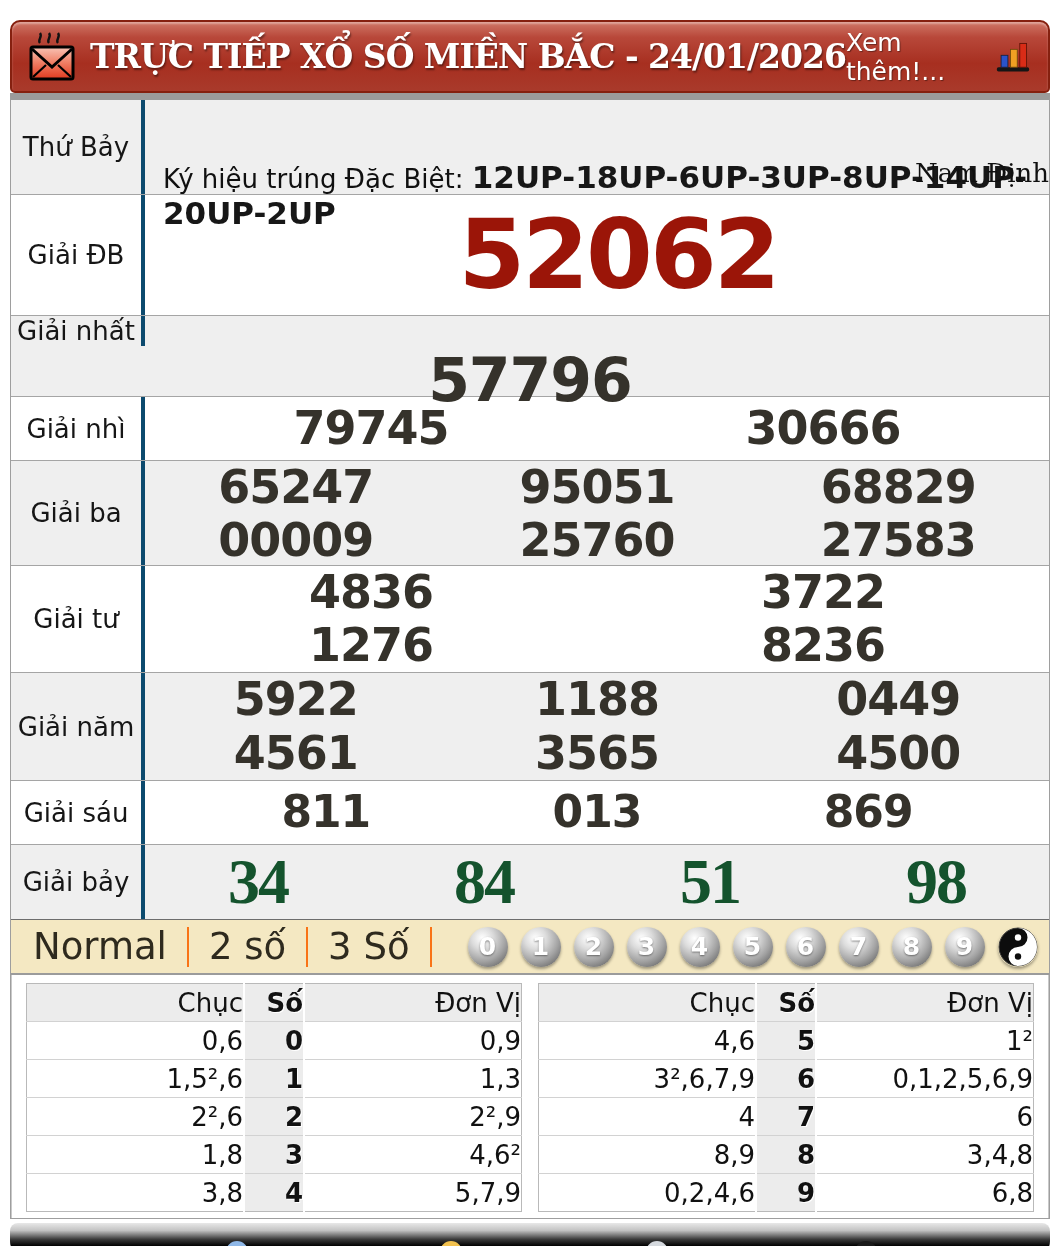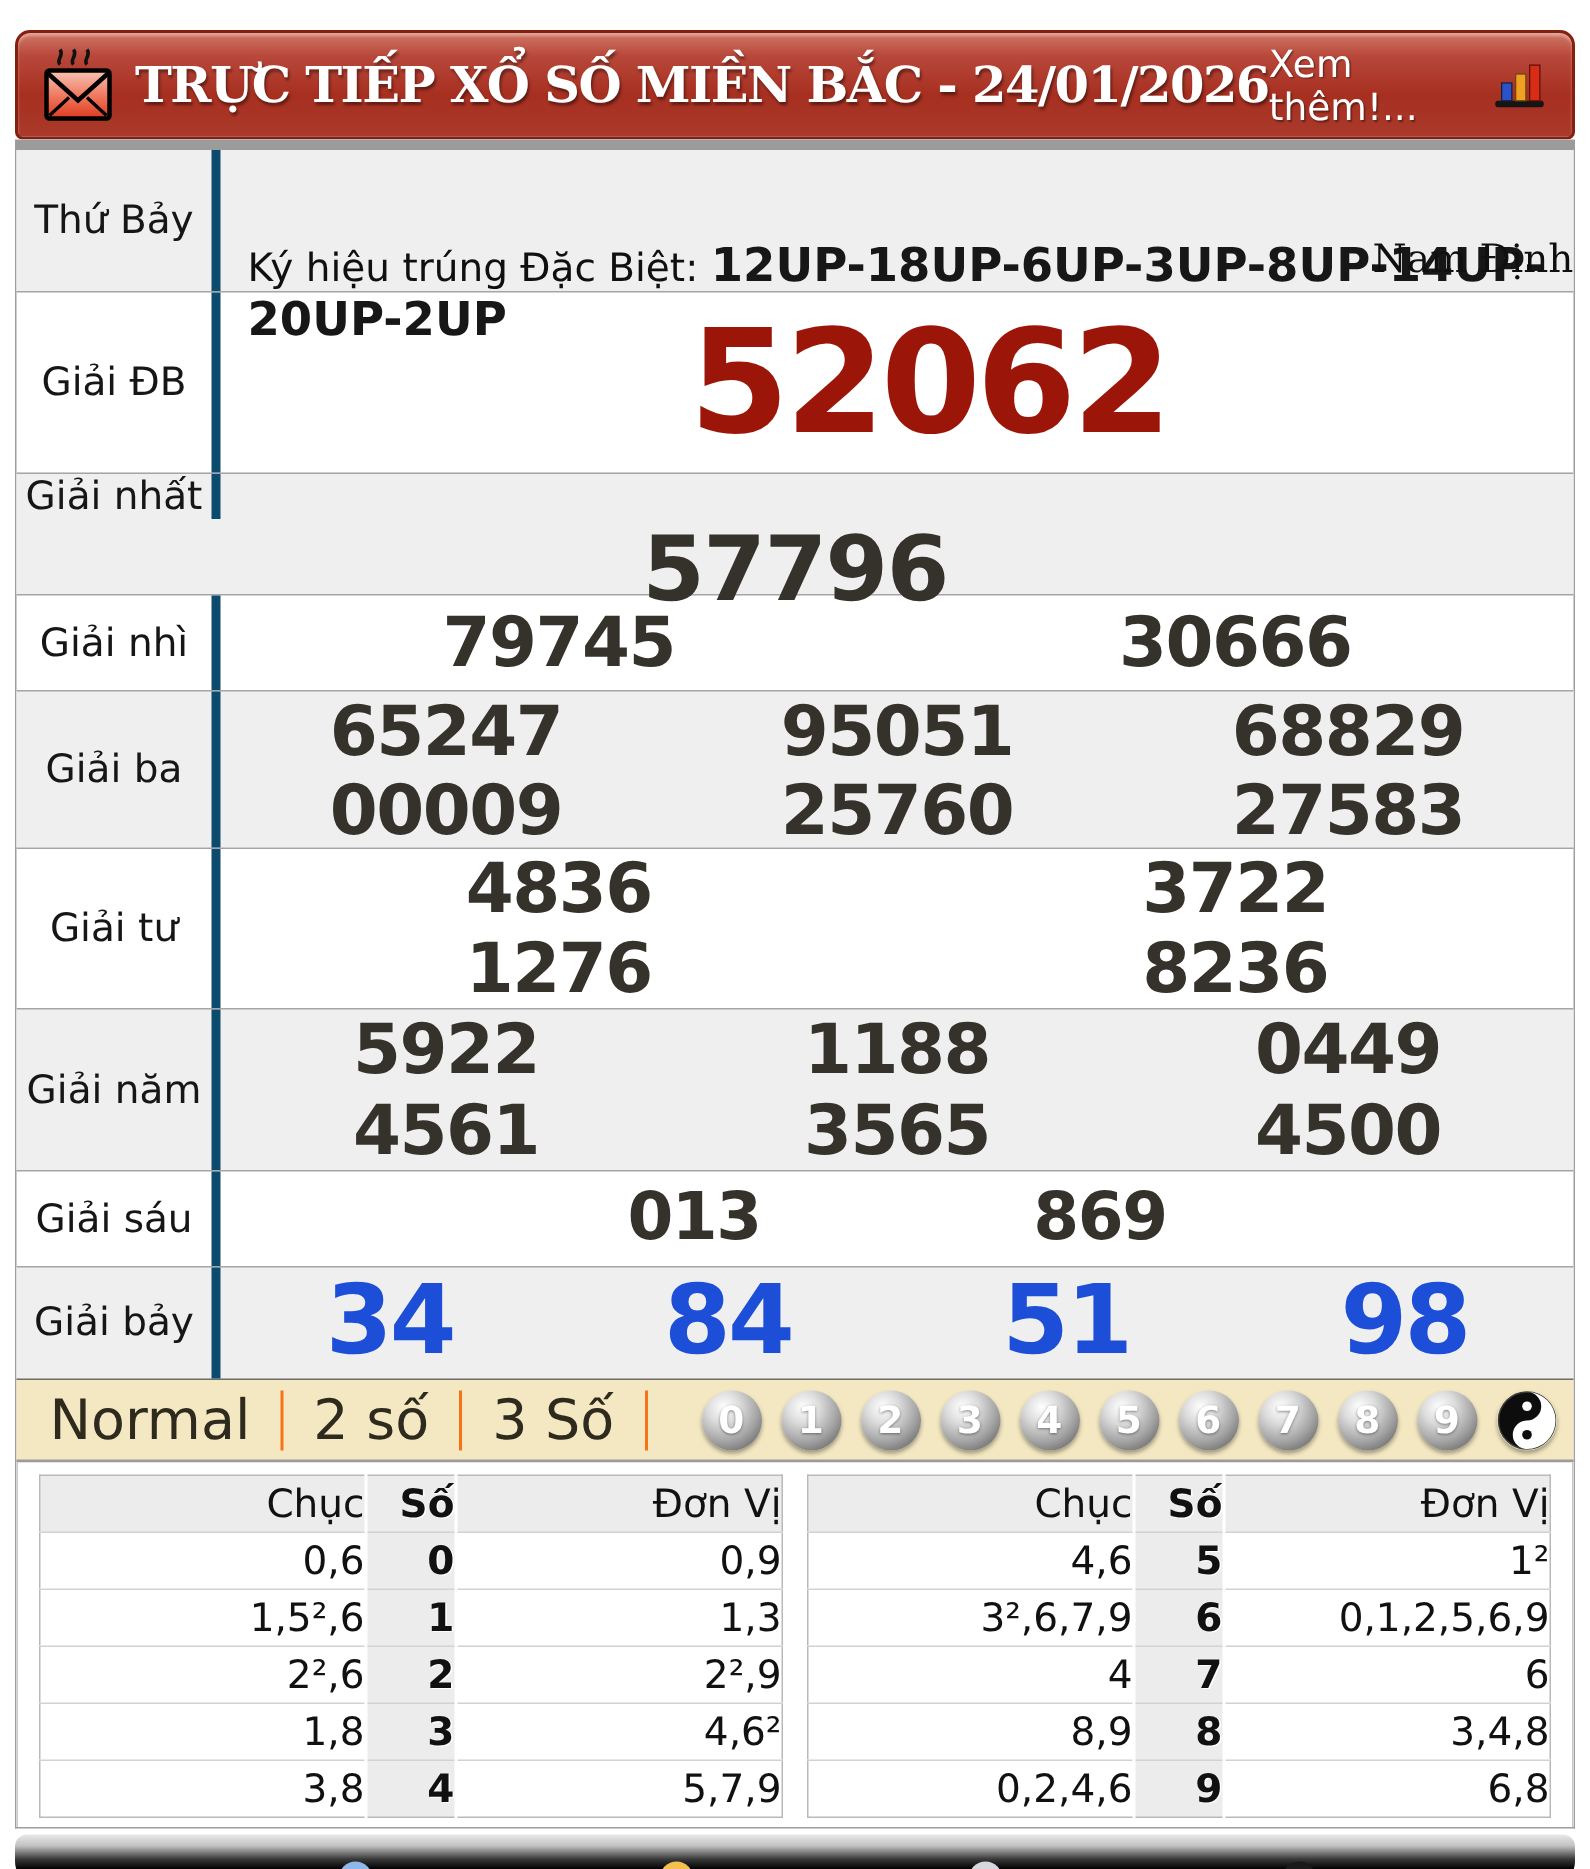--- a/index.html
+++ b/index.html
@@ -16,37 +16,37 @@
   .header-right{margin-left:auto;display:flex;align-items:center;gap:12px;}
   .more-link{color:#fff;font-size:25px;text-shadow:1px 1px 1px rgba(0,0,0,.4);cursor:pointer;}
   .chart-icon{width:42px;height:38px;}
 
   
   .results{border:1px solid #9e9e9e;border-top:7px solid #9b9b9b;background:#fff;}
   .row{display:flex;border-top:1px solid #a5a5a5;}
   .row:first-child{border-top:none;}
   .row.gray{background:#efefef;}
   .label-cell{width:130px;flex:none;display:flex;align-items:center;justify-content:center;
-    font-size:26px;color:#161616;border-right:6px solid #0c4a6e;text-align:center;}
+    font-size:26px;color:#161616;border-right:4px solid #0c4a6e;text-align:center;}
   .content-cell{flex:1;display:flex;flex-wrap:wrap;align-items:center;justify-content:center;position:relative;}
   .num{font-weight:bold;color:#35322b;text-align:center;letter-spacing:-1px;line-height:1.15;}
   .cols1 .num{width:100%;}
   .cols2 .num{width:50%;}
   .cols3 .num{width:33.33%;}
   .colsSau .num{width:30%;}
   .cols4 .num{width:25%;}
   .row-sign{height:94px;}
   .row-db{height:120px;gap:42px;}  .num-db{font-size:96px;color:#9b1508;letter-spacing:-3px;}
   .row-nhat{height:80px;flex-direction:column;} .num-nhat{font-size:60px;}
   .row-nhi{height:63px;}  .row-nhi .num{font-size:46px;}
   .row-ba{height:104px;}  .row-ba .num{font-size:46px;}
   .row-tu{height:106px;}  .row-tu .num{font-size:46px;}
   .row-nam{height:107px;} .row-nam .num{font-size:46px;}
   .row-sau{height:63px;}  .row-sau .num{font-size:44px;}
-  .row-bay{height:74px;}  .row-bay .num{font-size:64px;color:#1d4ed8;letter-spacing:-2px;}
+  .row-bay{height:74px;}  .row-bay .num{font-size:64px;color:#14532d;letter-spacing:-2px;font-family:Liberation Serif, serif;}
   .sign-cell{display:block;padding:20px 16px 4px 18px;box-sizing:border-box;margin-top:39px;}
   .sign-prefix{font-size:26px;color:#101010;}
   .sign-codes{font-size:31px;font-weight:bold;color:#171717;letter-spacing:0;}
   .sign-region{position:absolute;right:0;bottom:6px;font-family:"DejaVu Serif","Liberation Serif",serif;
     font-size:26px;color:#101010;}
 
   
   .control-bar{height:56px;background:#f4e8c2;border-top:1px solid #6d6d6d;border-bottom:2px solid #9b9b9b;
     display:flex;align-items:center;box-sizing:border-box;padding:0 10px;}
   .mode-btn{font-size:37px;color:#2e2a1e;padding:0 20px;height:40px;display:flex;align-items:center;
@@ -176,20 +176,21 @@
         <span class="num">0449</span>
         <span class="num">4561</span>
         <span class="num">3565</span>
         <span class="num">4500</span>
       </div>
     </div>
 
     <div class="row row-sau">
       <div class="label-cell">Giải sáu</div>
       <div class="content-cell colsSau">
+        <span class="num">811</span>
         <span class="num">013</span>
         <span class="num">869</span>
       </div>
     </div>
 
     <div class="row row-bay gray">
       <div class="label-cell">Giải bảy</div>
       <div class="content-cell cols4">
         <span class="num">34</span>
         <span class="num">84</span>

